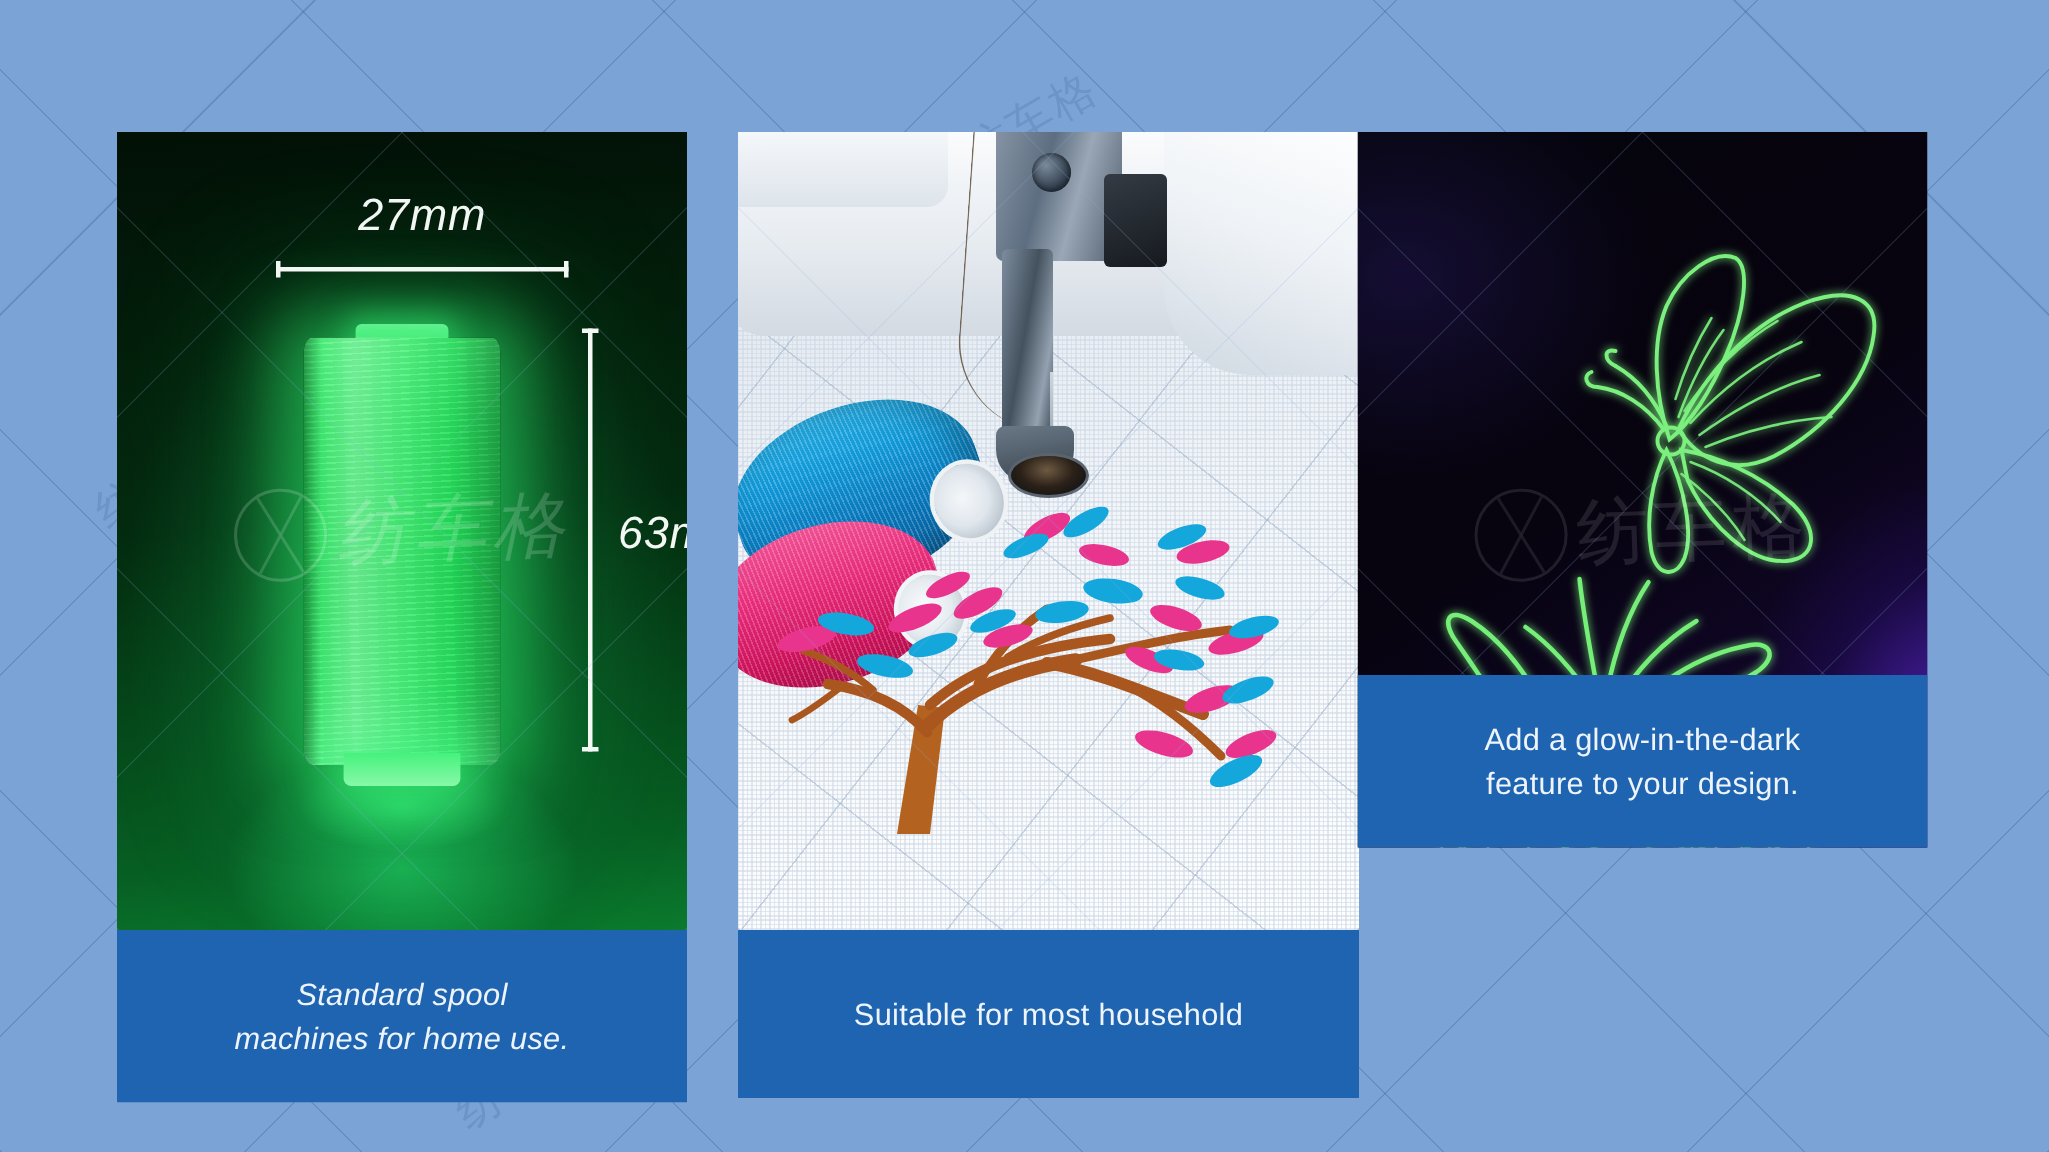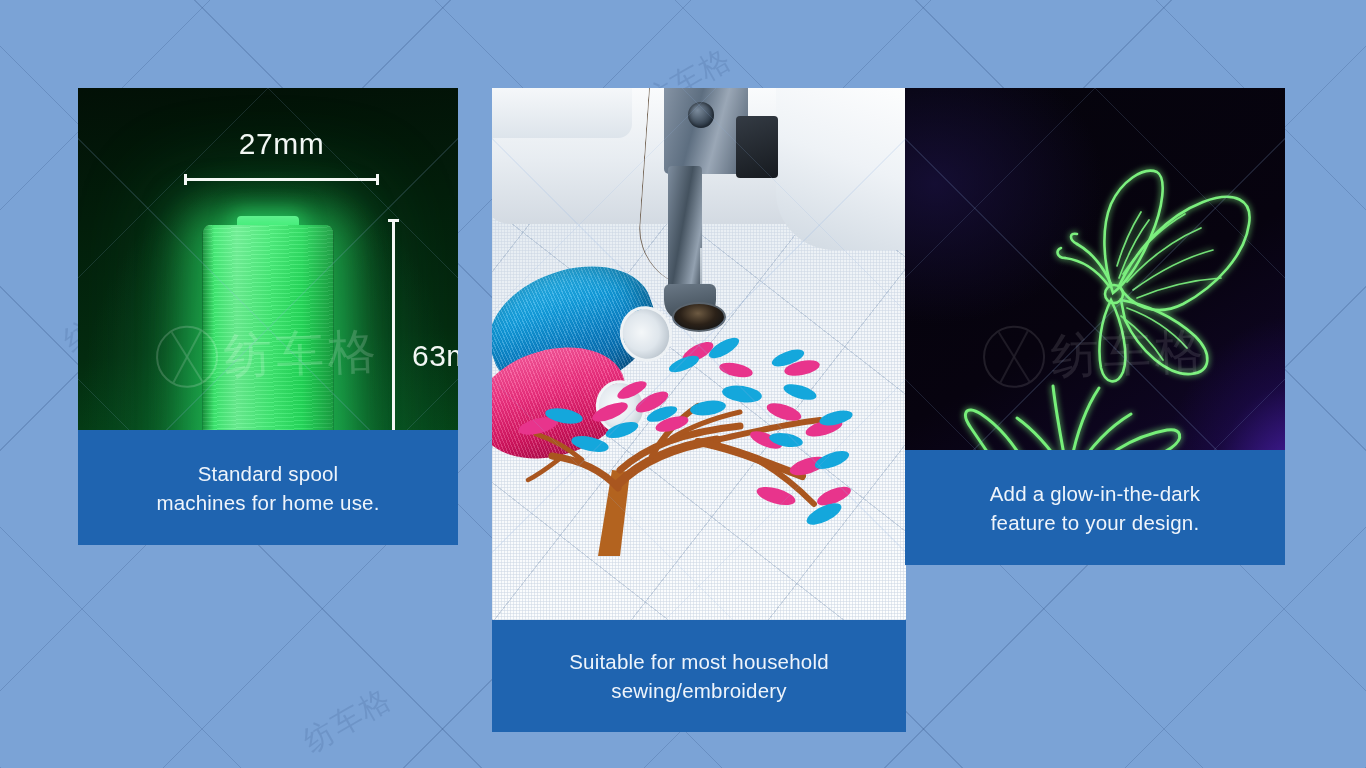--- a/index.html
+++ b/index.html
@@ -34,21 +34,21 @@
     text-align:center;
     color:#eef4fb;
     font-size:20.5px;
     line-height:29px;
     letter-spacing:.2px;
     padding:4px 12px;
   }
   .caption span{ display:block; }
 
   
-  #panel-1{ left:78px;  top:88px;  width:380px; height:457px; }
+  #panel-1{ left:78px;  top:88px;  width:380px; height:647px;font-style:italic; }
   #panel-2{ left:492px; top:88px;  width:414px; height:644px; }
   #panel-3{ left:905px; top:88px;  width:380px; height:477px; }
   #panel-1 .panel-img{ height:532px; }
   #panel-2 .panel-img{ height:532px; }
   #panel-3 .panel-img{ height:532px; }
   #panel-1 .caption{ height:115px; }
   #panel-2 .caption{ height:112px; }
   #panel-3 .caption{ height:115px; }
 
   
@@ -378,21 +378,20 @@
           </g>
         </svg>
       </div>
     </div>
     <div class="photo-lines"></div>
   </div>
 
   <div class="caption">
     <div>
       <span>Suitable for most household</span>
-      <span>sewing/embroidery</span>
     </div>
   </div>
 </div>
 
 <div class="panel" id="panel-3">
   <div class="panel-img">
     <div id="glow-scene"></div>
     <div id="glow-art">
       <svg viewBox="0 0 380 532" preserveAspectRatio="none" aria-hidden="true">
         <defs>

